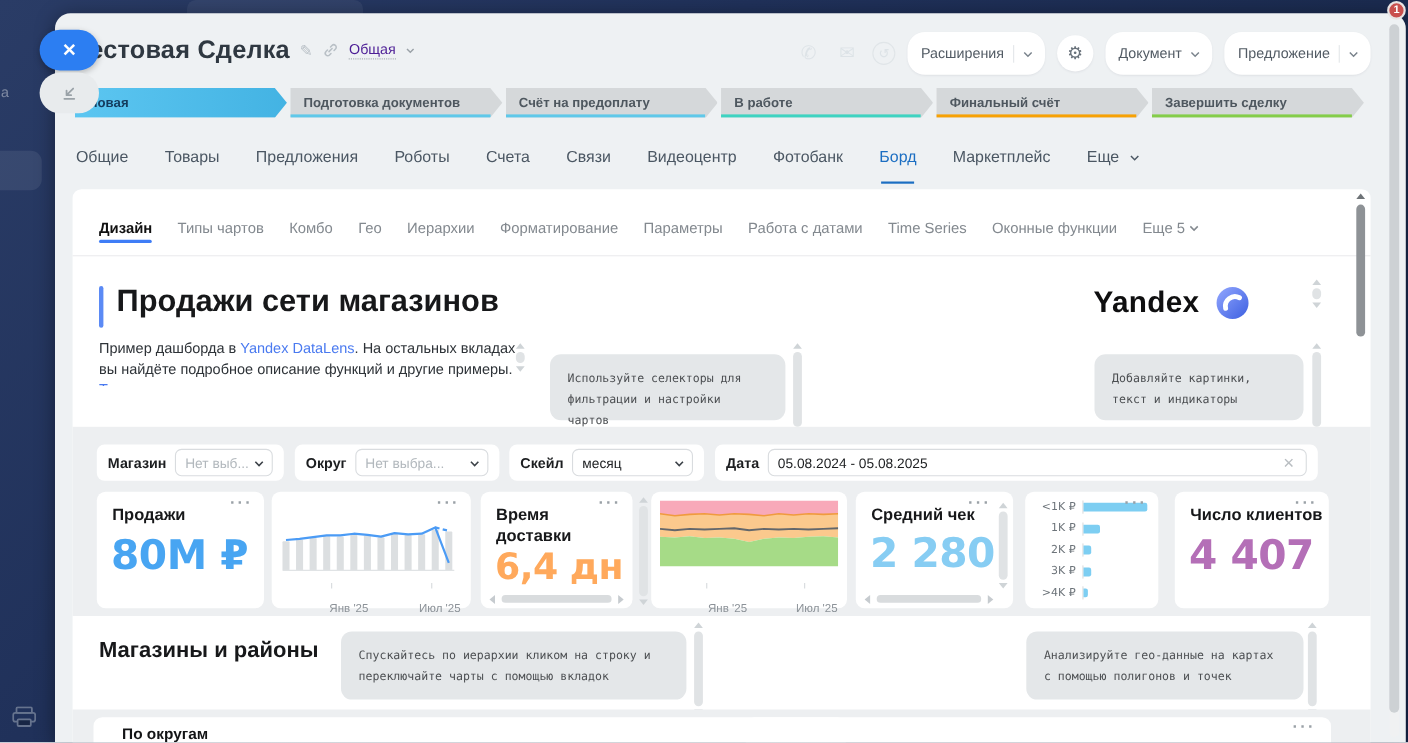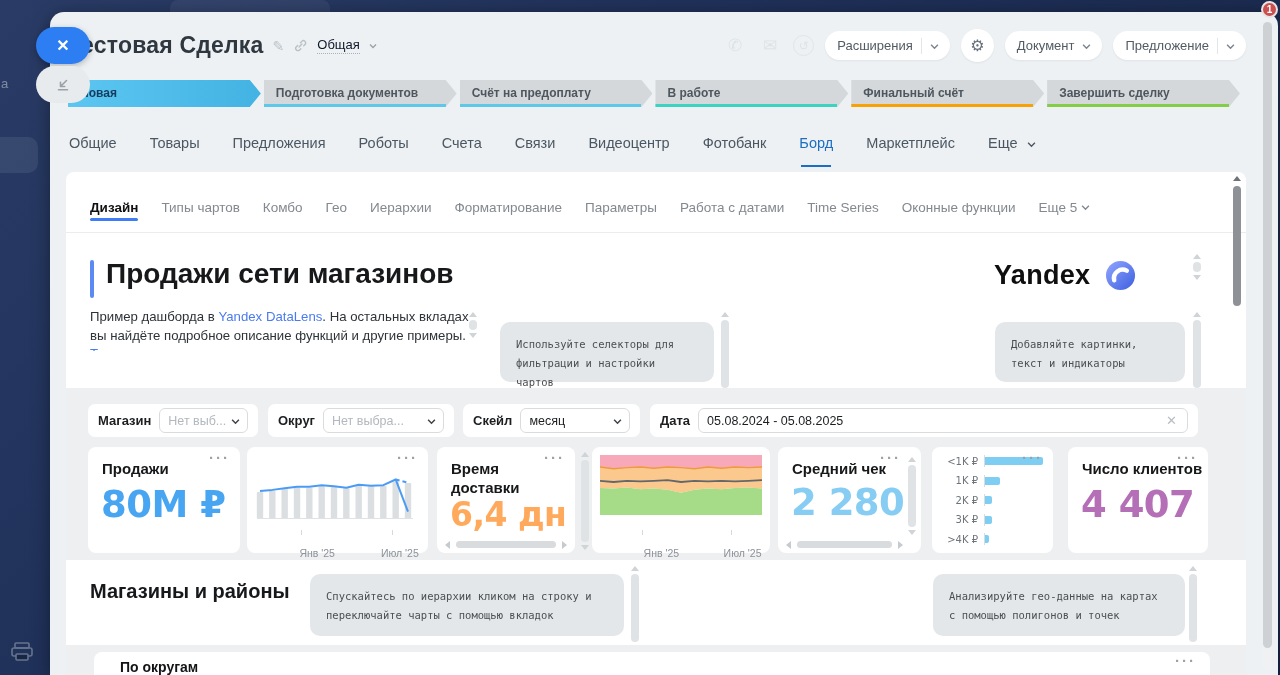--- a/index.html
+++ b/index.html
@@ -28,28 +28,28 @@
            background:#c9504e; border:2px solid #e8e4e4; color:#fff; font-size:10px; font-weight:700;
            display:flex; align-items:center; justify-content:center; z-index:9;}
 
   
   .card { position:absolute; left:50px; top:12px; width:1228px; height:663px;
           background:#eef1f3; border-radius:14px 14px 0 0; box-shadow:0 3px 18px rgba(0,0,0,.4); z-index:5;}
 
   .title-row { position:absolute; left:18px; top:20px; display:flex; align-items:center; gap:9px; }
   .deal-title { font-size:23px; font-weight:700; color:#2f3841; letter-spacing:.2px; }
   .mini-ic { color:#b9c0c6; font-size:14px; }
-  .category { color:#0f172a; font-size:13px; border-bottom:1px dotted #aab1b7; padding-bottom:1px; cursor:pointer;}
+  .category { color:#4c1d95; font-size:13px; border-bottom:1px dotted #aab1b7; padding-bottom:1px; cursor:pointer;}
   .chev { display:inline-block; width:8px; height:8px; }
   .chev svg { display:block; }
 
   .toolbar { position:absolute; right:32px; top:17px; display:flex; align-items:center; gap:11px; }
   .faint-ic { width:24px; height:24px; display:flex; align-items:center; justify-content:center;
               color:#dde3e7; font-size:17px; }
-  .pill { height:29px; background:#fff; border-radius:16px; display:flex; align-items:center;
+  .pill { height:39px; background:#fff; border-radius:16px; display:flex; align-items:center;
           padding:9px 12px; font-size:13px; color:#50holder5a63; color:#525b64; gap:8px; cursor:pointer;
           box-shadow:0 1px 2px rgba(60,70,90,.08);text-align:center;}
   .pill .sep { width:1px; height:16px; background:#e3e6e9; }
   .gear-btn { width:33px; height:33px; border-radius:50%; background:#fff; display:flex; align-items:center;
               justify-content:center; color:#69727b; font-size:16px; cursor:pointer;
               box-shadow:0 1px 2px rgba(60,70,90,.08);}
 
   
   .stages { position:absolute; left:18px; top:68px; right:38px; height:27px; display:flex; gap:3px; }
   .stage { position:relative; flex:1; background:#d5d8da; font-size:12px; font-weight:700; color:#4e575f;
@@ -531,21 +531,21 @@
       </div>
 
       <div class="kcard" style="left:1002px;width:140px;">
         <div class="klabel">Число клиентов</div>
         <div class="dots">···</div>
         <div class="kvalue num-purple" style="top:36px;font-size:37px;">4 407</div>
       </div>
 
       <div class="sec-h" style="left:24px;top:406px;width:200px;line-height:27px;">Магазины и районы</div>
 
-      <div class="bcard" style="left:28px;width:684px;">
+      <div class="bcard" style="left:19px;width:684px;">
         <div class="bcard-tabs">
           <span class="btab-active">По округам</span>
           <span class="btab">по магазинам</span>
         </div>
         <div class="dots">···</div>
       </div>
       <div class="bcard" style="left:612px;width:532px;">
         <div class="dots">···</div>
       </div>
 

